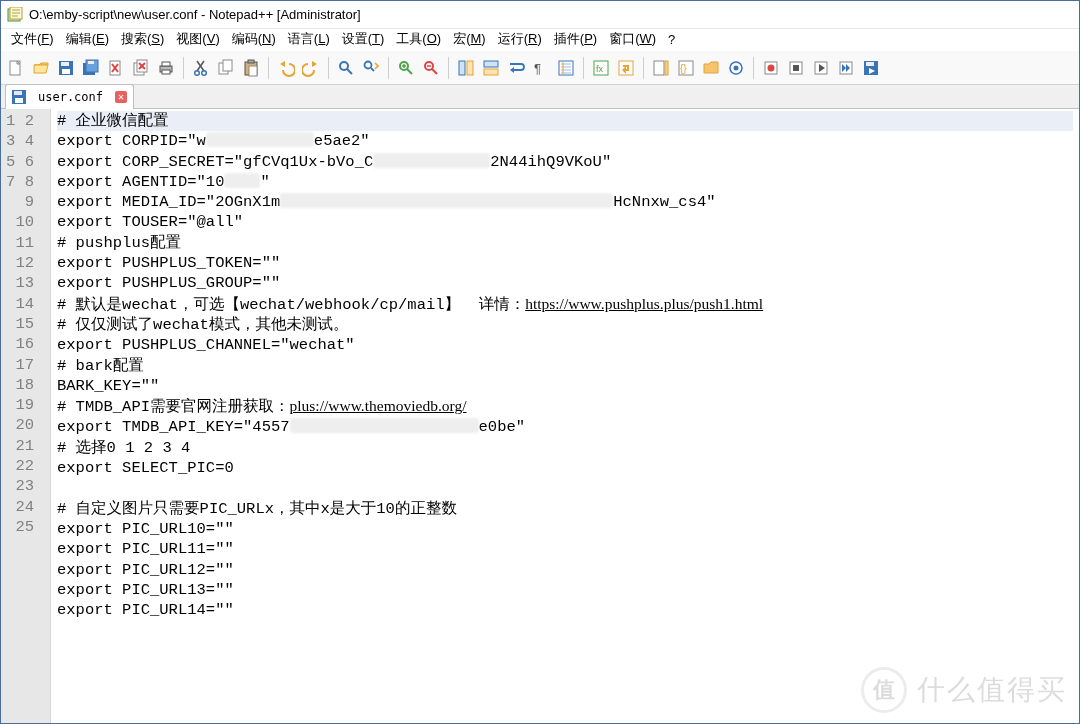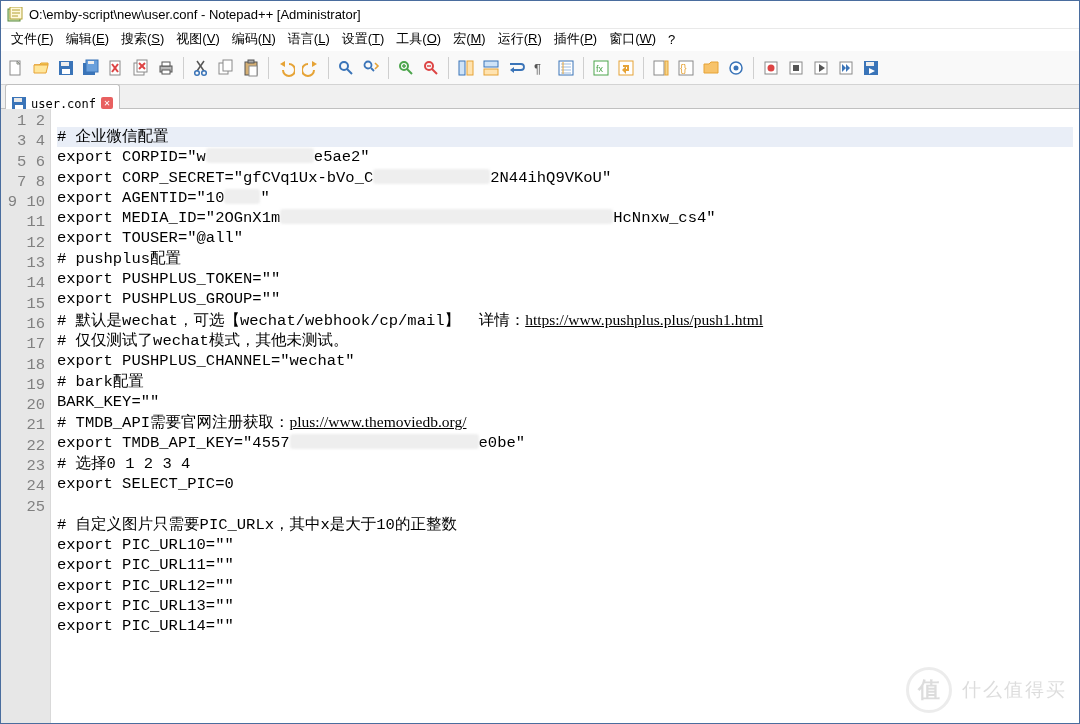--- a/index.html
+++ b/index.html
@@ -87,26 +87,26 @@
     padding-left: 4px;
     border-bottom: 1px solid #c0c0c0;
   }
   .filetab {
     height: 22px;
     background: #ffffff;
     border: 1px solid #c0c0c0;
     border-bottom: none;
     border-radius: 3px 3px 0 0;
     display: flex;
-    align-items: flex-start;
+    align-items: center;
     padding: 12px 6px;
     font-family: Consolas, monospace;
     font-size: 12px;
     margin-bottom: -1px;
-    gap: 5px;
+    gap: 12px;
   }
   .filetab .diskicon {
     width: 14px; height: 14px;
   }
   .filetab .closex {
     width: 12px; height: 12px;
     background: #e86060;
     border-radius: 2px;
     color: #fff;
     font-size: 10px;
@@ -118,29 +118,29 @@
   .editor {
     flex: 1;
     display: flex;
     overflow: hidden;
     font-family: Consolas, "Courier New", monospace;
     font-size: 15.5px;
   }
   .gutter {
     width: 50px;
     text-align: right;
-    padding: 2px 5px 2px 0;
+    padding: 2px 16px 2px 0;
     background: #e7e7e7;
     color: #808080;
     border-right: 1px solid #d9d9d9;
     line-height: 20.3px;
   }
   .code {
     flex: 1;
-    padding: 18px 6px;
+    padding: 2px 6px;
     white-space: pre;
     line-height: 20.3px;
     position: relative;
   }
   .code .line1 { background: #e9eef7; display: inline-block; min-width: 100%; }
   .code a { color: #000; text-decoration: underline; font-family: Liberation Serif, serif; }
   .redact {
     display: inline-block;
     height: 15px;
     background: #eeeeee;
@@ -162,21 +162,21 @@
     color: #666;
   }
   .watermark .wm-circle {
     width: 46px; height: 46px;
     border: 3px solid #aaa;
     border-radius: 50%;
     display: flex; align-items: center; justify-content: center;
     font-size: 22px; font-weight: bold;
   }
   .watermark .wm-text {
-    font-size: 19px;
+    font-size: 28px;
     letter-spacing: 2px;
     font-weight: 500;
   }
 </style>
 </head>
 <body>
 
 <div class="outer-border">
 
   <div class="titlebar">

